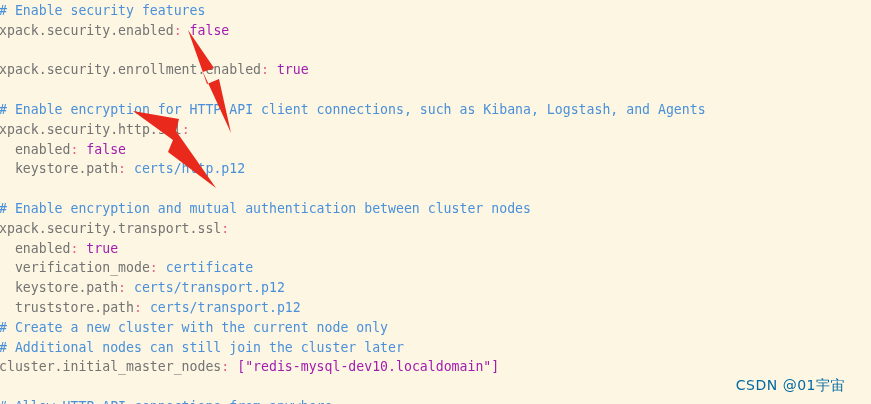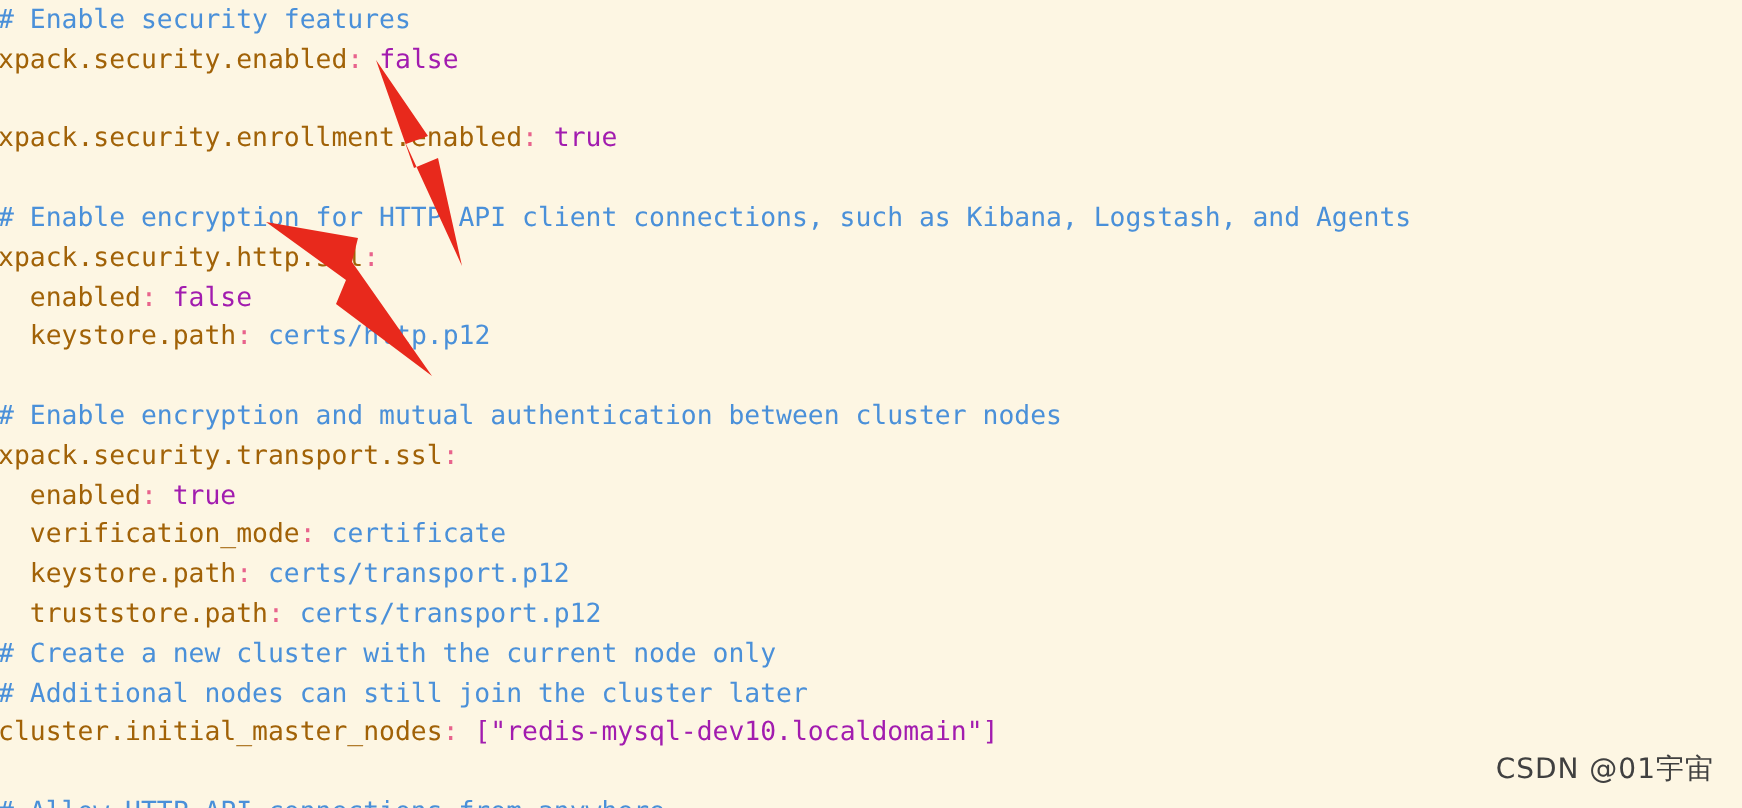--- a/index.html
+++ b/index.html
@@ -22,36 +22,36 @@
     position: absolute;
     left: -1px;
     top: 1px;
     white-space: pre;
     font-family: "DejaVu Sans Mono", "Liberation Mono", monospace;
     font-size: 13.2px;
     line-height: 19.8px;
   }
   .ln { display: block; height: 19.8px; }
   .c-comment { color: #4a90d9; }
-  .c-key     { color: #a16207; }
+  .c-key     { color: #737373; }
   .c-punct   { color: #e8638c; }
   .c-val     { color: #a21caf; }
   .c-plain   { color: #4a90d9; }
 
   #arrows {
     position: absolute;
     left: 0; top: 0;
     width: 871px; height: 404px;
     pointer-events: none;
   }
   #watermark {
     position: absolute;
-    right: 14px;
+    right: 26px;
     bottom: 8px;
-    color: #404040;
+    color: #0369a1;
     font-family: "DejaVu Sans", "Liberation Sans", sans-serif;
     font-size: 14px;
     letter-spacing: 0.5px;
     white-space: nowrap;
   }
 </style>
 </head>
 <body>
 
 <div id="screen">

